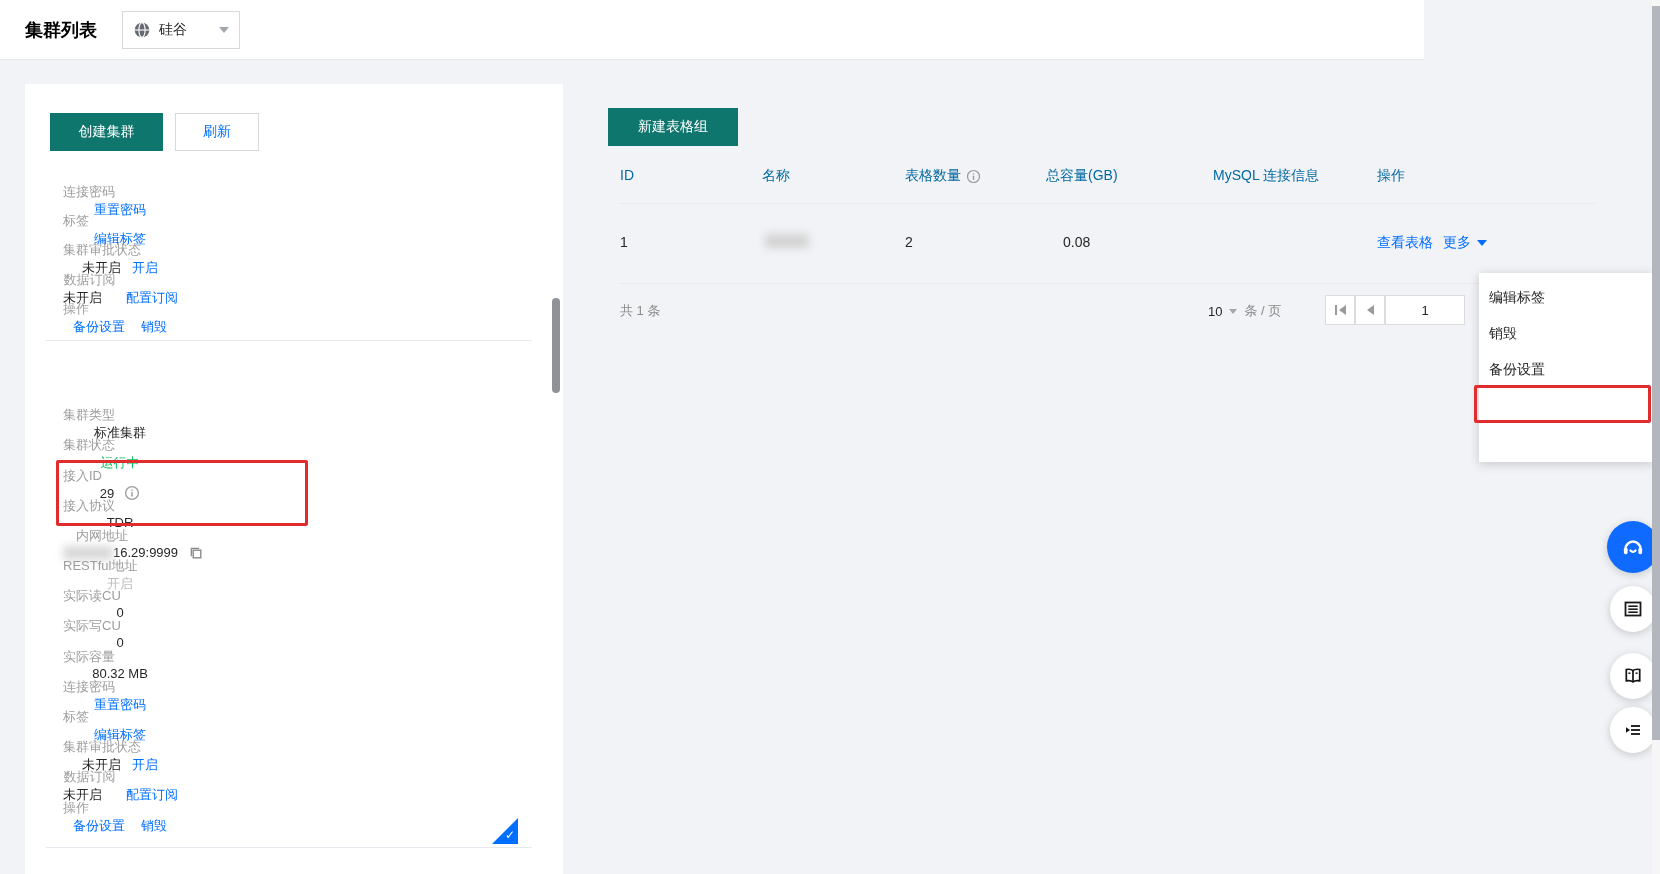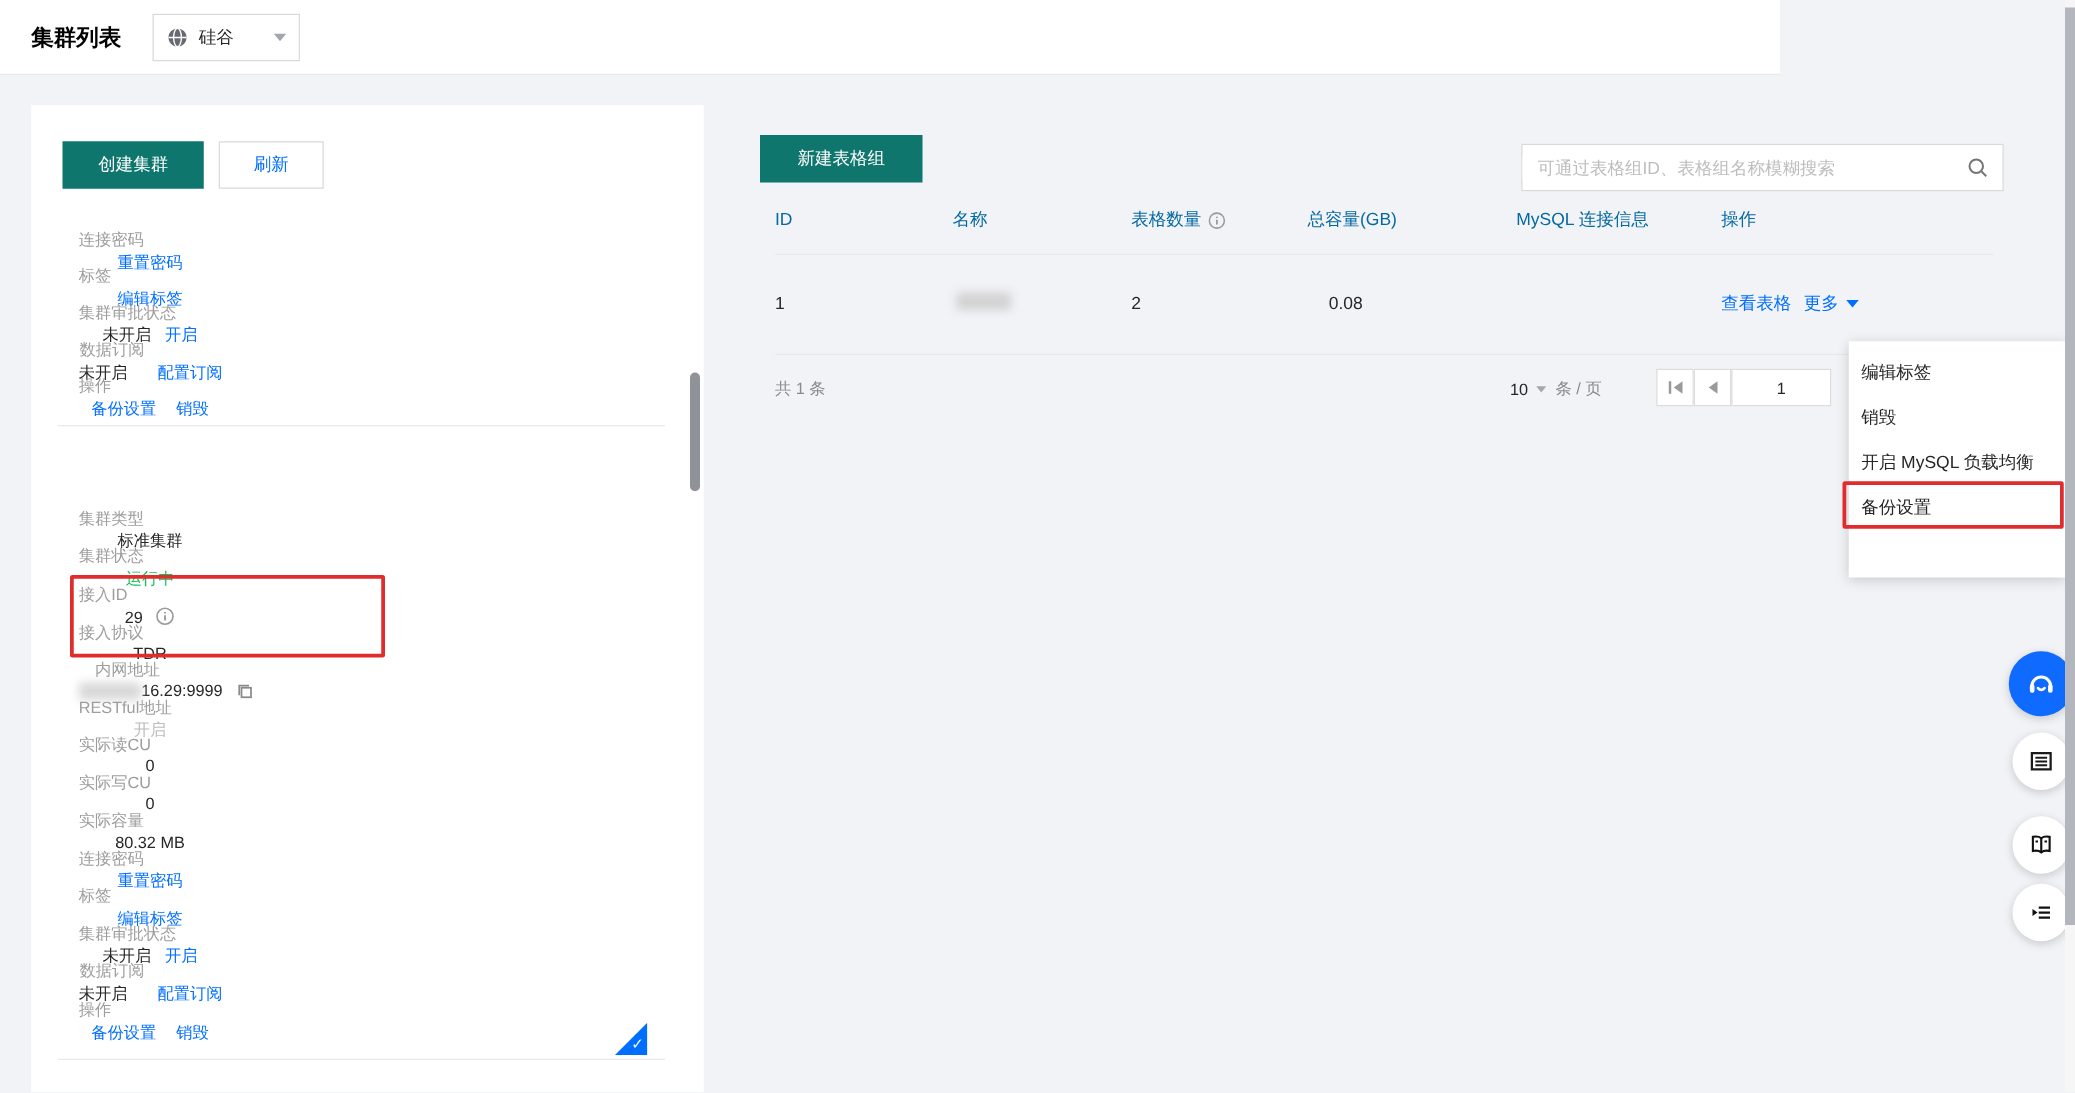--- a/index.html
+++ b/index.html
@@ -244,29 +244,20 @@
 
   <div class="annotation anno-access"></div>
   <div class="corner-check">
       <span>✓</span>
     </div>
   <div class="divider" style="top:847px;z-index:4"></div>
   <div class="inner-scroll"></div>
 
   <button class="btn-primary" style="left:608px;top:108px;width:130px;z-index:3">新建表格组</button>
 
-  <div class="search-box">
-    <input type="text" placeholder="可通过表格组ID、表格组名称模糊搜索" style="">
-    <span class="search-ico-wrap">
-      <svg width="18" height="18" viewBox="0 0 18 18">
-          <circle cx="8" cy="8" r="5.4" fill="none" stroke="#757575" stroke-width="1.6"></circle>
-          <line x1="12.2" y1="12.2" x2="16" y2="16" stroke="#757575" stroke-width="1.6"></line>
-        </svg>
-    </span>
-  </div>
 
   <div class="th" style="left:620px">ID</div>
   <div class="th" style="left:762px">名称</div>
   <div class="th" style="left:905px">
     <span>表格数量</span>
     <span>
       <svg width="15" height="15" viewBox="0 0 16 16">
           <circle cx="8" cy="8" r="6.4" fill="none" stroke="#9a9a9a" stroke-width="1.3"></circle>
           <line x1="8" y1="4.6" x2="8" y2="5.8" stroke="#9a9a9a" stroke-width="1.5"></line>
           <line x1="8" y1="7.2" x2="8" y2="11.4" stroke="#9a9a9a" stroke-width="1.5"></line>
@@ -306,21 +297,20 @@
       <span class="tri-l"></span>
   </div>
   <div class="pg-btn" style="left:1355px">
     <span class="tri-l"></span>
   </div>
   <input class="pg-input" value="1" style="">
 
   <div class="dropdown">
     <div class="menu-item">编辑标签</div>
     <div class="menu-item">销毁</div>
-    <div class="menu-item">开启 MySQL 负载均衡</div>
     <div class="menu-item">备份设置</div>
   </div>
   <div class="annotation anno-menu"></div>
 
   <div class="float-btn fb-blue">
     <span>
       <svg width="26" height="26" viewBox="0 0 24 24">
         <path d="M5 14a7 7 0 0 1 14 0" fill="none" stroke="#fff" stroke-width="2.3"></path>
         <rect x="3.6" y="12.6" width="3.4" height="6" rx="1.5" fill="#fff"></rect>
         <rect x="17" y="12.6" width="3.4" height="6" rx="1.5" fill="#fff"></rect>

